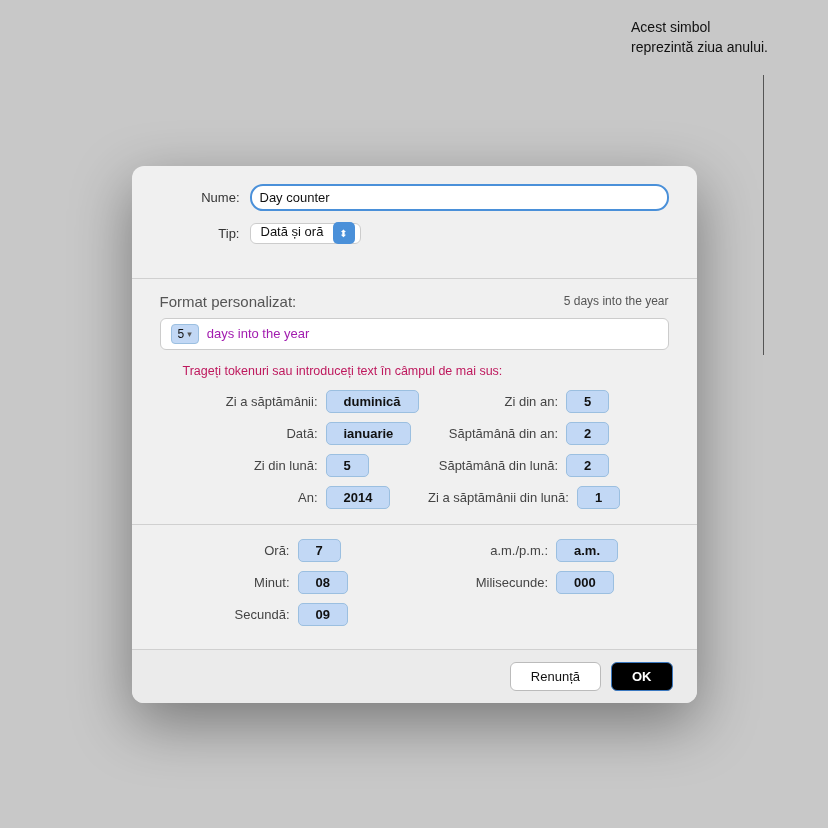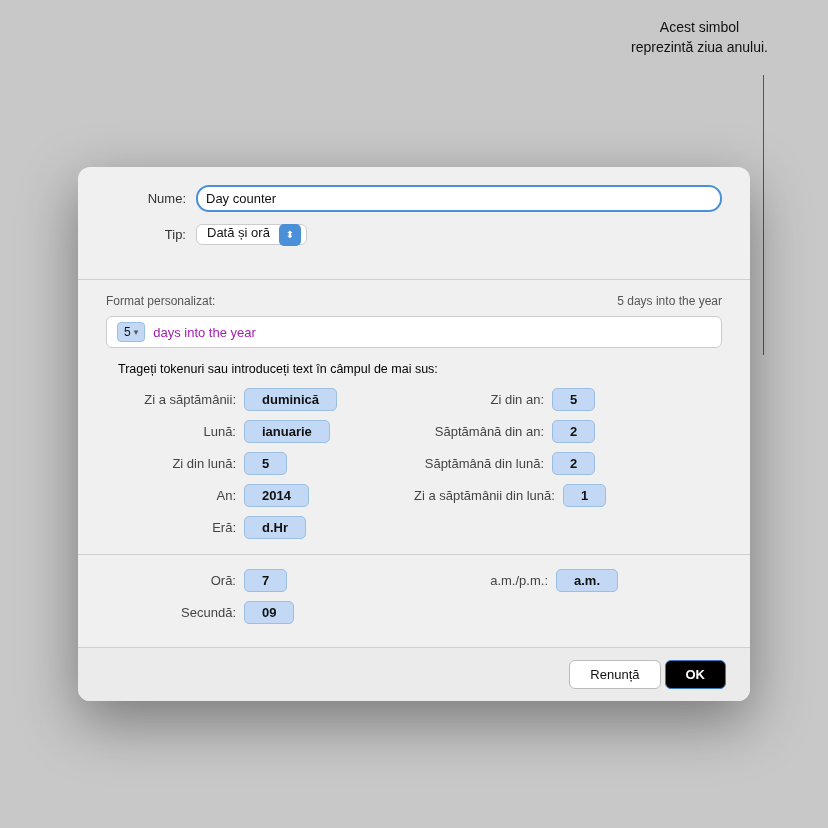--- a/index.html
+++ b/index.html
@@ -14,37 +14,37 @@
       position: relative;
       overflow: hidden;
     }
 
     .tooltip {
       position: absolute;
       top: 18px;
       right: 60px;
       font-size: 14px;
       color: #111;
-      text-align: center;
+      text-align: left;
       line-height: 1.4;
     }
 
     .tooltip-line {
       position: absolute;
       top: 75px;
       right: 64px;
       width: 1px;
       height: 280px;
       background: #555;
     }
 
     .dialog {
       background: #f0f0f0;
       border-radius: 12px;
-      width: 672px;
+      width: 565px;
       box-shadow: 0 20px 60px rgba(0,0,0,0.4);
       overflow: hidden;
       position: relative;
       margin-top: 40px;
     }
 
     .section {
       padding: 18px 28px;
       border-bottom: 1px solid #d0d0d0;
     }
@@ -127,21 +127,21 @@
     }
 
     .format-header {
       display: flex;
       justify-content: space-between;
       align-items: center;
       margin-bottom: 8px;
     }
 
     .format-label {
-      font-size: 12px;
+      font-size: 15px;
       color: #555;
     }
 
     .format-preview {
       font-size: 12px;
       color: #555;
     }
 
     .format-bar {
       display: flex;
@@ -174,30 +174,32 @@
     }
 
     .format-bar-text {
       font-size: 13px;
       color: #a21caf;
       margin-left: 4px;
     }
 
     .drag-hint {
       font-size: 12.5px;
-      color: #000000;
+      color: #be185d;
       margin-bottom: 12px;
       padding: 0 40px;
+      margin-left: 11px;
     }
 
     .tokens-grid {
       display: grid;
       grid-template-columns: 1fr 1fr;
       gap: 0;
       padding: 0 28px;
+      margin-left: 28px;
     }
 
     .token-row {
       display: flex;
       align-items: center;
       margin-bottom: 9px;
     }
 
     .token-label {
       font-size: 13px;
@@ -230,21 +232,21 @@
       grid-template-columns: 1fr 1fr;
       gap: 8px;
       padding: 0 28px 14px 28px;
     }
 
     .bottom-bar {
       display: flex;
       justify-content: flex-end;
       align-items: center;
       padding: 12px 24px;
-      gap: 4px;
+      gap: 10px;
       border-top: 1px solid #d0d0d0;
       background: #ebebeb;
     }
 
     .btn {
       padding: 6px 20px;
       border-radius: 6px;
       font-size: 13px;
       cursor: pointer;
       border: 1px solid #bbb;
@@ -305,35 +307,31 @@
   <div class="drag-hint">Trageți tokenuri sau introduceți text în câmpul de mai sus:</div>
 
   <div class="tokens-grid">
 
     <div>
       <div class="token-row">
         <span class="token-label">Zi a săptămânii:</span>
         <span class="token-value">duminică</span>
       </div>
       <div class="token-row">
-        <span class="token-label">Lună:</span>
+        <span class="token-label">Dată:</span>
         <span class="token-value">ianuarie</span>
       </div>
       <div class="token-row">
         <span class="token-label">Zi din lună:</span>
         <span class="token-value">5</span>
       </div>
       <div class="token-row">
         <span class="token-label">An:</span>
         <span class="token-value">2014</span>
       </div>
-      <div class="token-row">
-        <span class="token-label">Eră:</span>
-        <span class="token-value">d.Hr</span>
-      </div>
     </div>
 
     <div>
       <div class="token-row">
         <span class="token-label">Zi din an:</span>
         <span class="token-value">5</span>
       </div>
       <div class="token-row">
         <span class="token-label">Săptămână din an:</span>
         <span class="token-value">2</span>
@@ -351,29 +349,37 @@
 
   <div class="separator-section">
     <div class="time-grid">
 
       <div>
         <div class="token-row">
           <span class="token-label">Oră:</span>
           <span class="token-value">7</span>
         </div>
         <div class="token-row">
+          <span class="token-label">Minut:</span>
+          <span class="token-value">08</span>
+        </div>
+        <div class="token-row">
           <span class="token-label">Secundă:</span>
           <span class="token-value">09</span>
         </div>
       </div>
 
       <div>
         <div class="token-row">
           <span class="token-label">a.m./p.m.:</span>
           <span class="token-value">a.m.</span>
+        </div>
+        <div class="token-row">
+          <span class="token-label">Milisecunde:</span>
+          <span class="token-value">000</span>
         </div>
       </div>
     </div>
   </div>
 
   <div class="bottom-bar">
     <button class="btn">Renunță</button>
     <button class="btn btn-primary">OK</button>
   </div>
 

